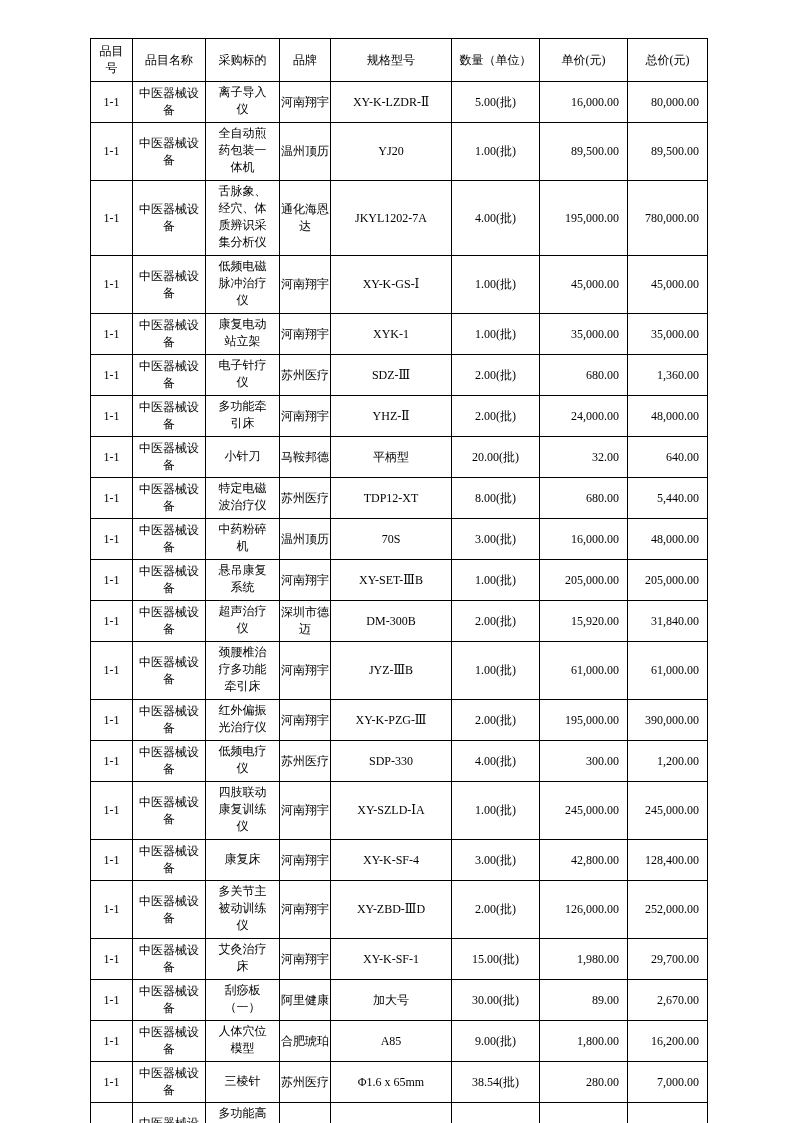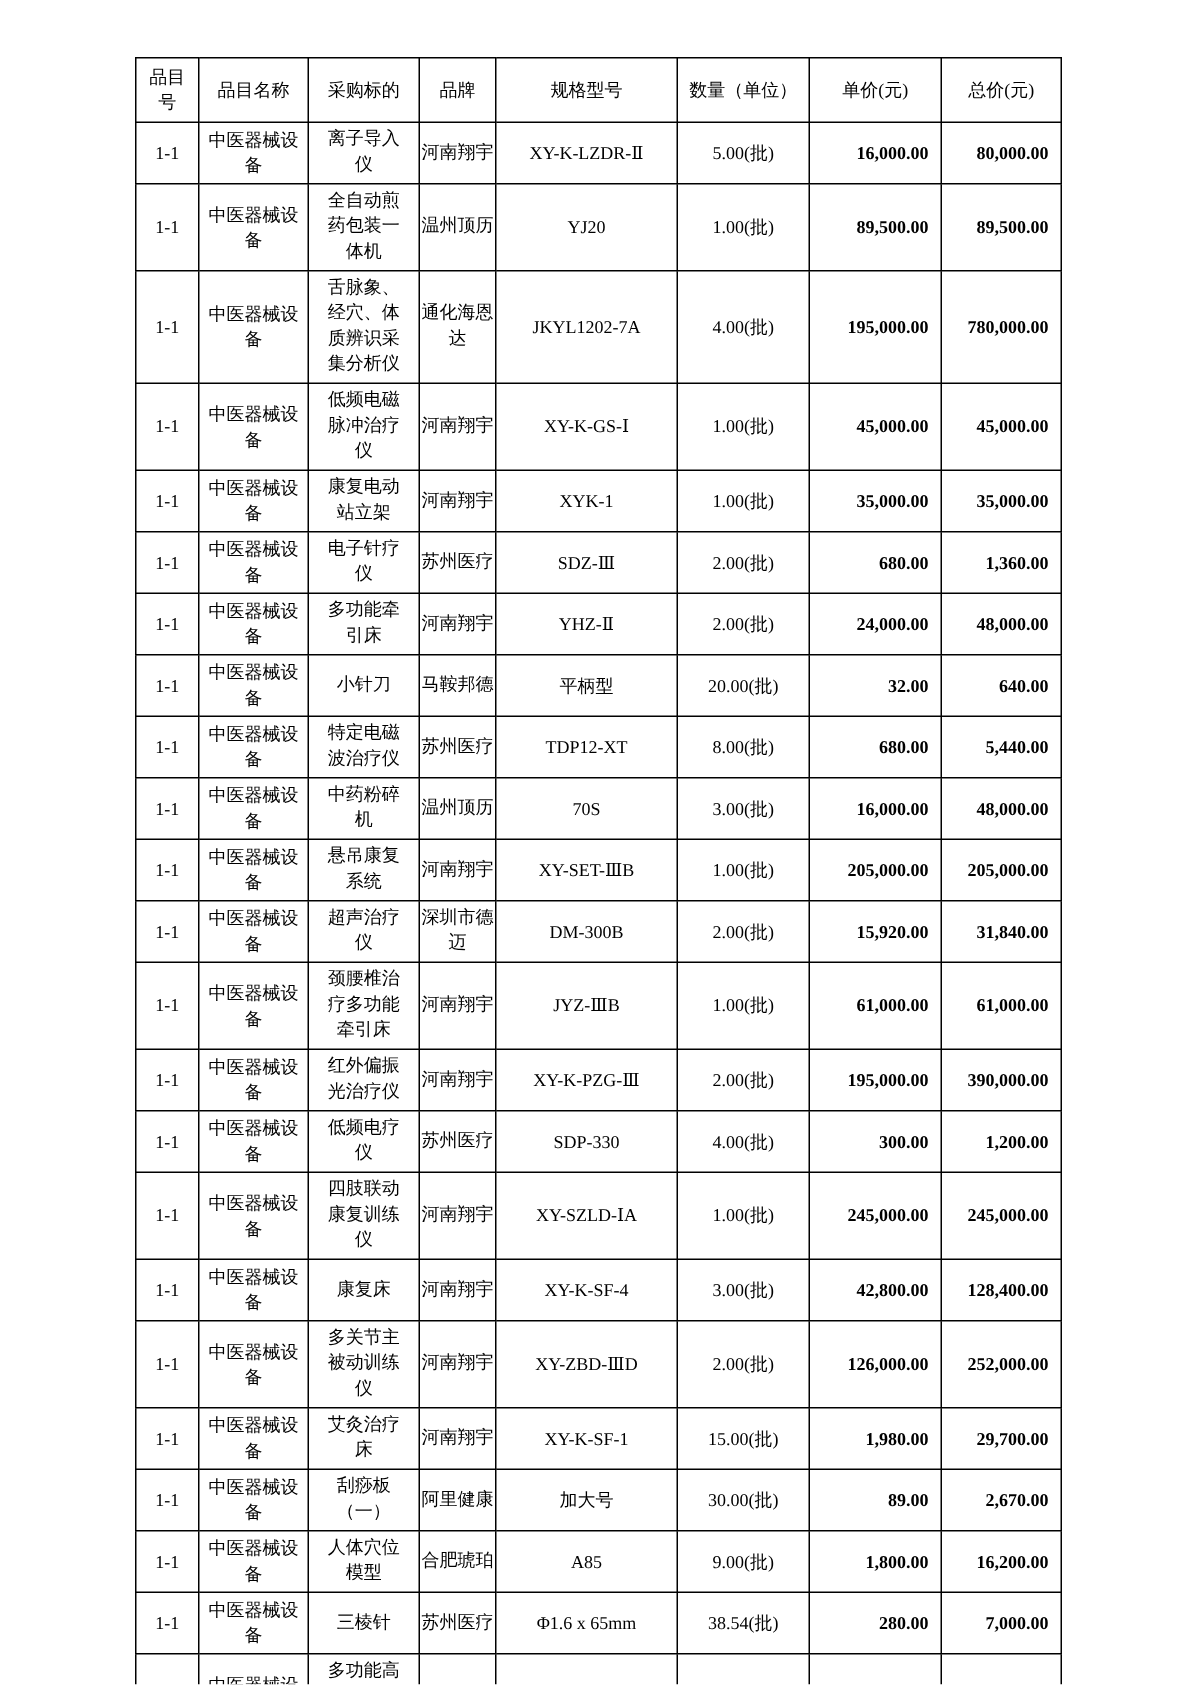--- a/index.html
+++ b/index.html
@@ -22,23 +22,23 @@
     border:1px solid #000;
     text-align:center;vertical-align:middle;
     font-weight:normal;
     padding:3px 3px;
     overflow-wrap:break-word;word-wrap:break-word;
   }
   .doc-table th{padding:4px 4px;}
   .doc-table th:nth-child(1){padding:4px 6px;}
   .doc-table td:nth-child(1){padding:3px 4px;}
   .doc-table td:nth-child(3){padding:3px 7px;font-family:Liberation Mono, monospace;}
-  .doc-table td:nth-child(4){padding:3px 1px;font-family:Liberation Mono, monospace;}
+  .doc-table td:nth-child(4){padding:3px 1px;}
   .doc-table td:nth-child(7),
-  .doc-table td:nth-child(8){text-align:right;padding-right:8px;font-weight:bold;}
+  .doc-table td:nth-child(8){text-align:right;padding-right:8px;}
   .doc-table td{height:30px;}
 </style>
 </head>
 <body>
 
 <div class="page">
   <table class="doc-table">
     <colgroup>
       <col class="c1">
         <col class="c2">

